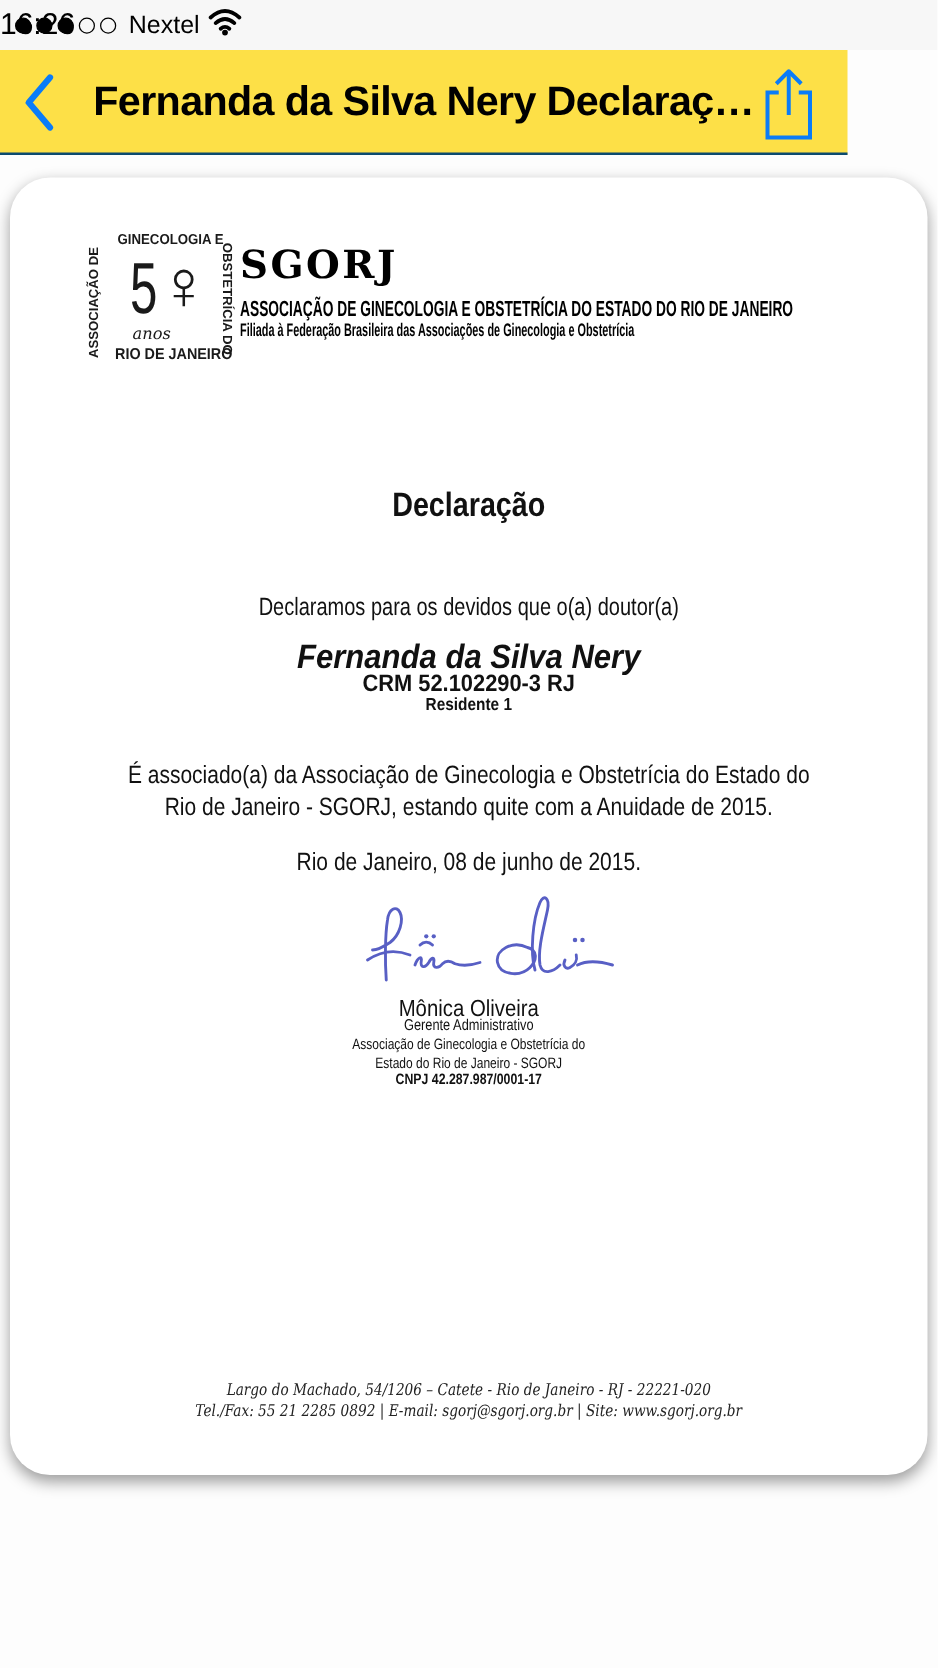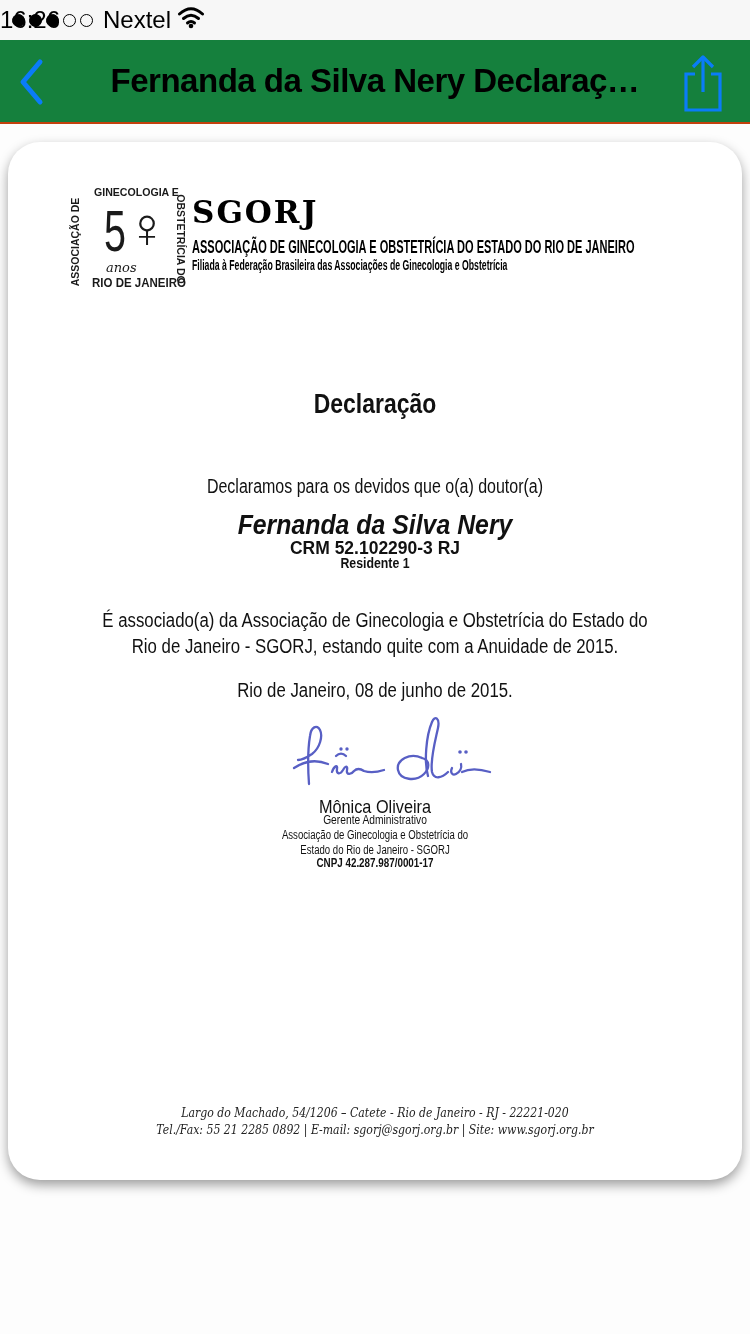--- a/index.html
+++ b/index.html
@@ -9,32 +9,32 @@
   
   .status-bar{
     position:absolute; top:0; left:0; width:750px; height:40px;
     background:#f7f7f7; display:flex; align-items:center; padding:0 12px;
     font-size:24px; color:#000; z-index:5;
   }
   .sb-left{ display:flex; align-items:center; gap:6px; }
   .sig-dots{ display:flex; align-items:center; gap:4px; margin-right:4px; }
   .sig-dot{ width:13px; height:13px; border-radius:50%; border:1.6px solid #000; }
   .sig-dot.on{ background:#000; }
-  .sb-carrier{ font-size:24px; letter-spacing:0; }
+  .sb-carrier{ font-size:20px; letter-spacing:0; }
   .sb-time{ position:absolute; left:0; right:0; text-align:left; font-size:24px; font-weight:500; }
   .sb-right{ margin-left:auto; display:flex; align-items:center; gap:10px; z-index:2; }
   .sb-pct{ font-size:24px; }
   .battery{ display:flex; align-items:center; }
   .battery-body{ width:46px; height:21px; background:#000; border-radius:4px; }
   .battery-tip{ width:3px; height:9px; background:#000; border-radius:0 2px 2px 0; margin-left:1px; }
 
   
   .nav-bar{
-    position:absolute; top:40px; left:0; width:750px; height:84px;
-    background:#15803d; border-bottom:2px solid #c2410c; z-index:5;
+    position:absolute; top:40px; left:0; width:678px; height:84px;
+    background:#fde047; border-bottom:2px solid #0c4a6e; z-index:5;
   }
   .back-button{ position:absolute; left:16px; top:18px; width:30px; height:48px; cursor:pointer; }
   .nav-title{
     position:absolute; left:70px; right:70px; top:22px; text-align:center;
     font-size:33px; font-weight:700; color:#000; white-space:nowrap; overflow:hidden;
     letter-spacing:-0.5px;
   }
   .share-button{ position:absolute; right:22px; top:12px; width:50px; height:64px; cursor:pointer; }
 
   

